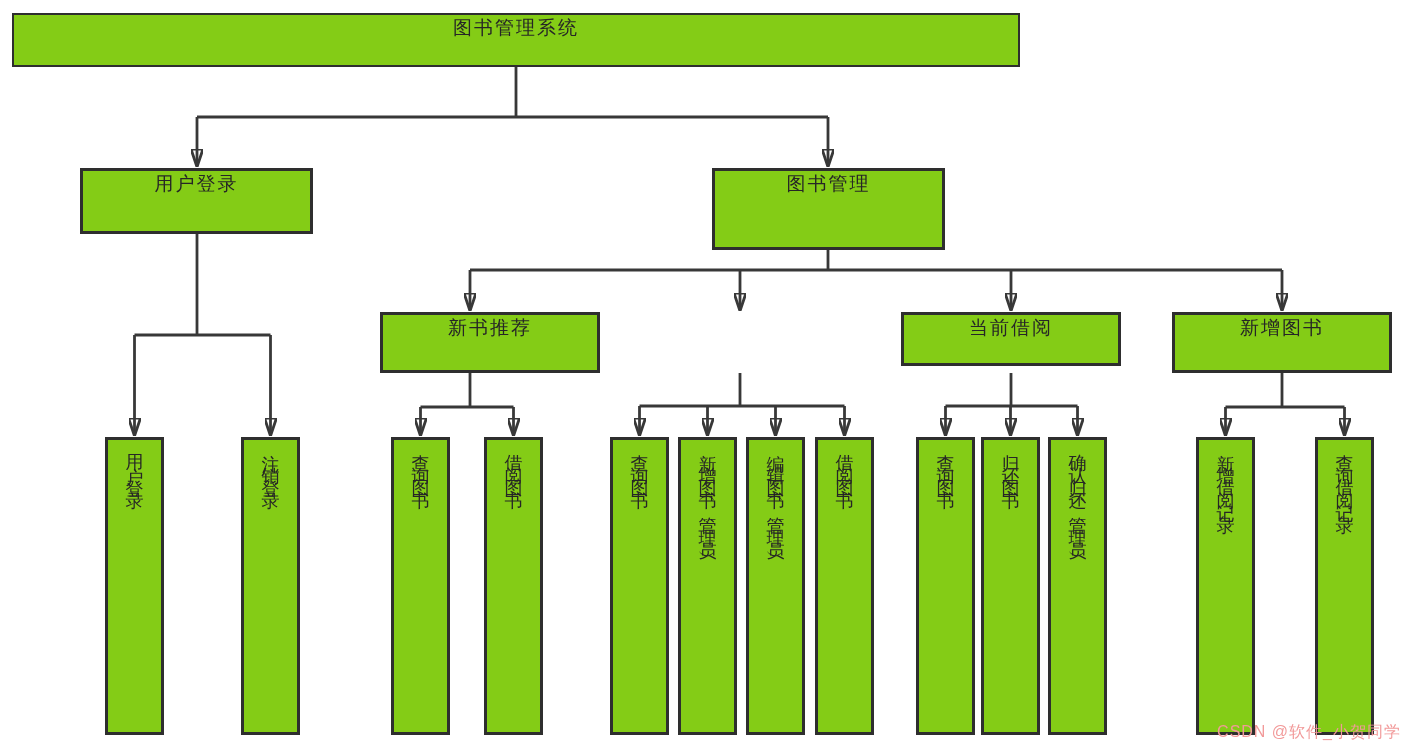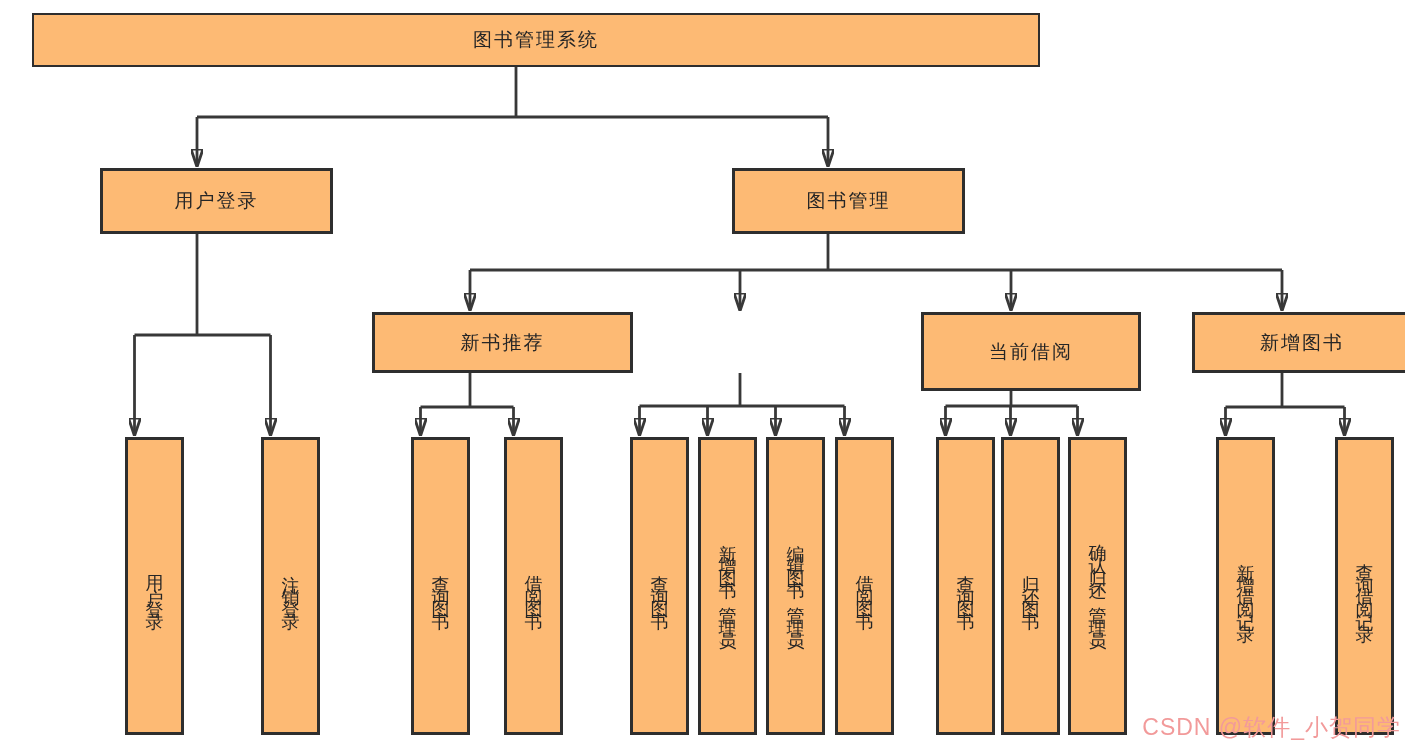--- a/index.html
+++ b/index.html
@@ -25,46 +25,44 @@
   }
   .wires path {
     fill: none;
     stroke: #383838;
     stroke-width: 2.8;
   }
   .node {
     position: absolute;
     box-sizing: border-box;
     border: 3px solid #2e2e2e;
-    background: #fdba74;
+    background: #84cc16;
     display: flex;
-    align-items: center;
     justify-content: center;
-    margin-left: 20px;
   }
   .node.root { border-width: 2px; }
   .lbl {
     font-size: 19px;
     color: #262626;
     letter-spacing: 2px;
     white-space: nowrap;
   }
   .leaf .lbl {
     writing-mode: vertical-rl;
     text-orientation: mixed;
     font-size: 18px;
     letter-spacing: 12.5px;
     line-height: 1;
     white-space: normal;
   }
   .watermark {
     position: absolute;
     right: 4px;
     bottom: 4px;
-    font-size: 23px;
+    font-size: 16px;
     color: #f29a9a;
     letter-spacing: 1px;
     z-index: 5;
     white-space: nowrap;
   }
 </style>
 </head>
 <body>
 
 <div class="canvas">
@@ -117,28 +115,28 @@
     <path d="M1344.5,407 L1344.5,435" marker-end="url(#arrowhead)"></path>
   </svg>
 
   <div class="node root" style="left:12px; top:13px; width:1008px; height:54px">
     <span class="lbl">图书管理系统</span>
   </div>
 
   <div class="node" style="left:80px; top:168px; width:233px; height:66px">
     <span class="lbl">用户登录</span>
   </div>
-  <div class="node" style="left:712px; top:168px; width:233px; height:66px">
+  <div class="node" style="left:712px; top:168px; width:233px; height:82px">
     <span class="lbl">图书管理</span>
   </div>
 
-  <div class="node" style="left:352px; top:312px; width:261px; height:61px">
+  <div class="node" style="left:380px; top:312px; width:220px; height:61px">
     <span class="lbl">新书推荐</span>
   </div>
-  <div class="node" style="left:901px; top:312px; width:220px; height:79px">
+  <div class="node" style="left:901px; top:312px; width:220px; height:54px">
     <span class="lbl">当前借阅</span>
   </div>
   <div class="node" style="left:1172px; top:312px; width:220px; height:61px">
     <span class="lbl">新增图书</span>
   </div>
 
   <div class="node leaf" style="left:105px; top:437px; width:59px; height:298px">
     <span class="lbl">用户登录</span>
   </div>
   <div class="node leaf" style="left:241px; top:437px; width:59px; height:298px">

